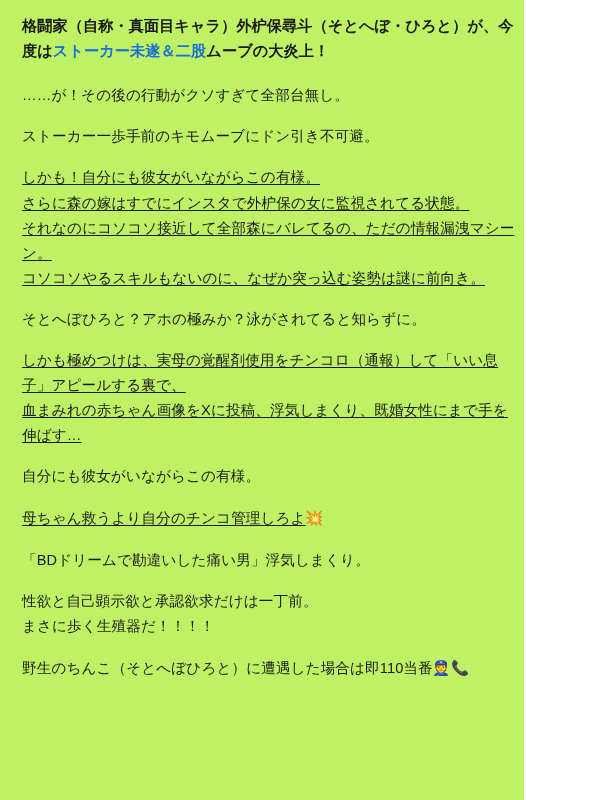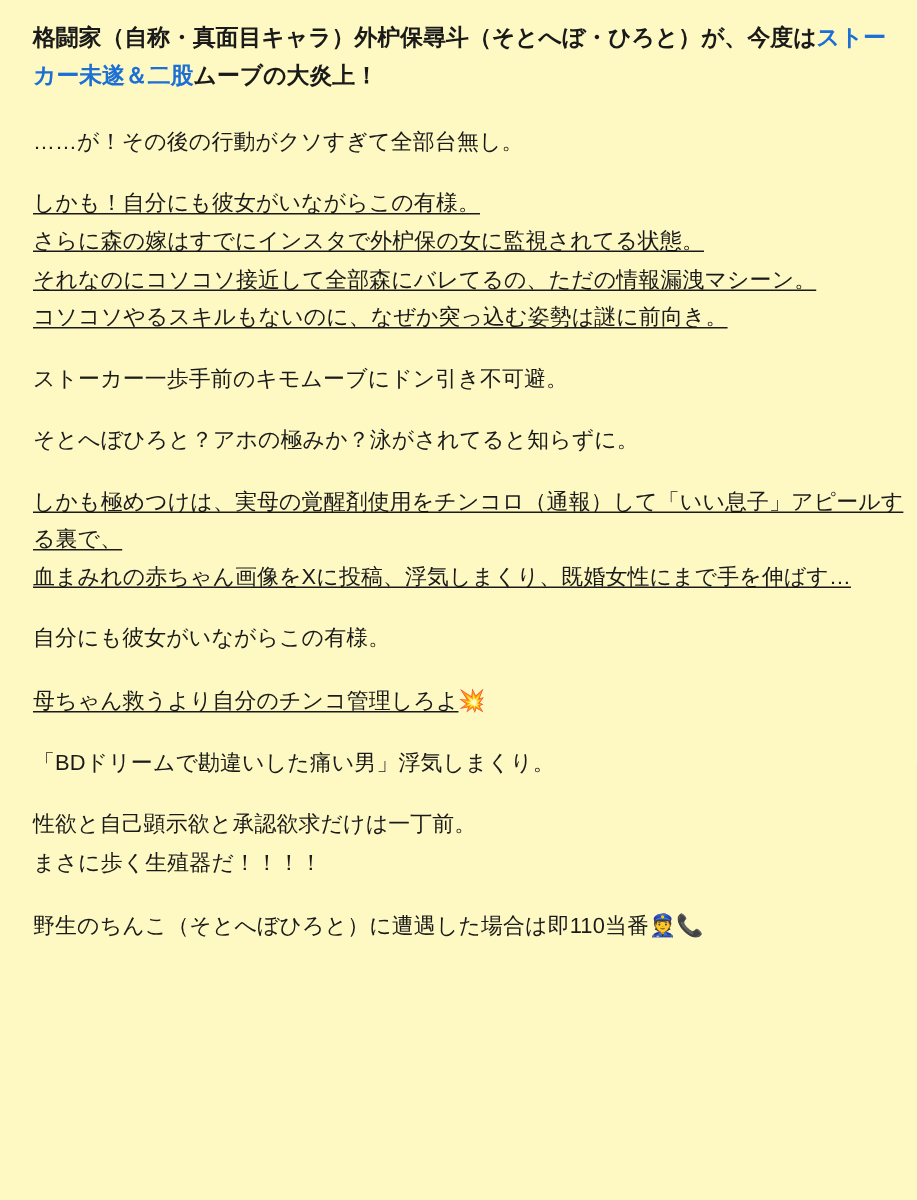--- a/index.html
+++ b/index.html
@@ -8,25 +8,25 @@
     background: #ffffff;
   }
   body {
     width: 611px;
     height: 800px;
     font-family: "Liberation Sans", "DejaVu Sans", sans-serif;
     color: #1a1a1a;
     overflow: hidden;
   }
   .page {
-    width: 611px;
+    width: 524px;
     height: 800px;
     box-sizing: border-box;
     padding: 14px 6px 0 22px;
-    background: #fef9c3;
+    background: #bef264;
   }
   .block {
     font-size: 14.6px;
     line-height: 1.72;
     letter-spacing: 0.1px;
     margin: 0 0 16px 0;
     white-space: pre-wrap;
     word-break: break-word;
   }
   .block:last-child { margin-bottom: 0; }
@@ -55,26 +55,26 @@
 <body>
 
 <div class="page">
 
   <p class="block lead"><span>格闘家（自称・真面目キャラ）外枦保尋斗（そとへぼ・ひろと）が、今度は</span><span class="accent">ストーカー未遂＆二股</span><span>ムーブの大炎上！</span></p>
 
 
   <p class="block">……が！その後の行動がクソすぎて全部台無し。</p>
 
 
+  <p class="block">ストーカー一歩手前のキモムーブにドン引き不可避。</p>
+
   <p class="block underline">しかも！自分にも彼女がいながらこの有様。
 さらに森の嫁はすでにインスタで外枦保の女に監視されてる状態。
 それなのにコソコソ接近して全部森にバレてるの、ただの情報漏洩マシーン。
 コソコソやるスキルもないのに、なぜか突っ込む姿勢は謎に前向き。</p>
-
-  <p class="block">ストーカー一歩手前のキモムーブにドン引き不可避。</p>
 
   <p class="block">そとへぼひろと？アホの極みか？泳がされてると知らずに。</p>
 
   <p class="block underline">しかも極めつけは、実母の覚醒剤使用をチンコロ（通報）して「いい息子」アピールする裏で、
 血まみれの赤ちゃん画像をXに投稿、浮気しまくり、既婚女性にまで手を伸ばす…</p>
 
   <p class="block">自分にも彼女がいながらこの有様。</p>
 
   <p class="block tight"><span class="underline">母ちゃん救うより自分のチンコ管理しろよ</span><span class="emoji">💥</span></p>
 

